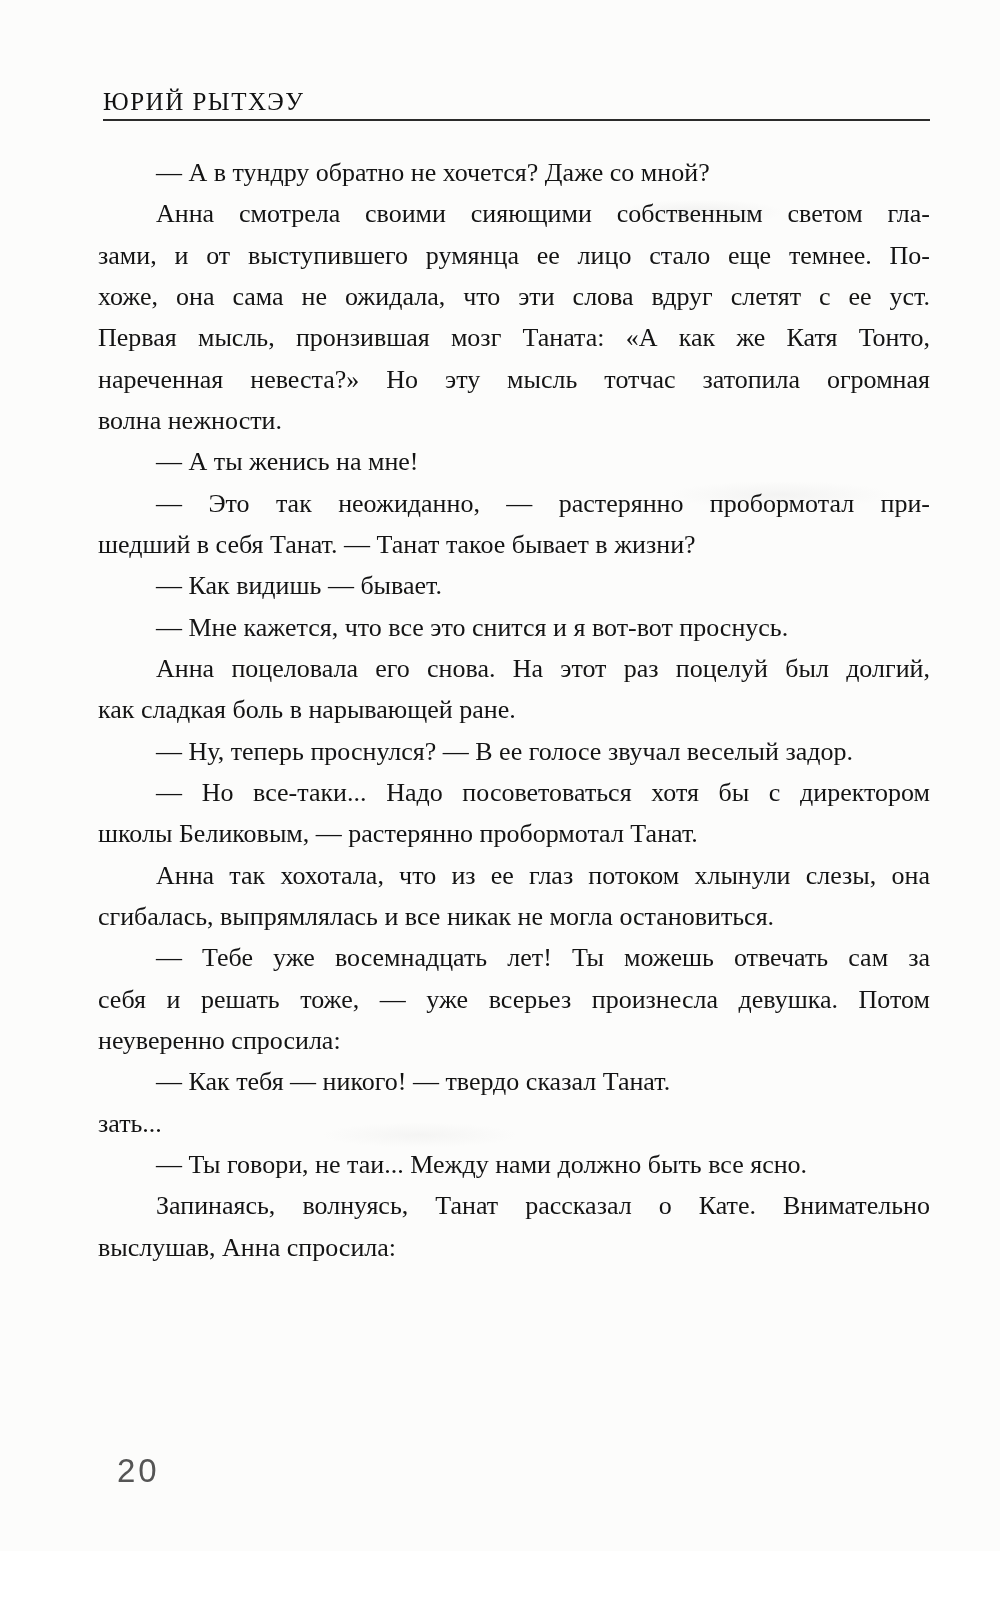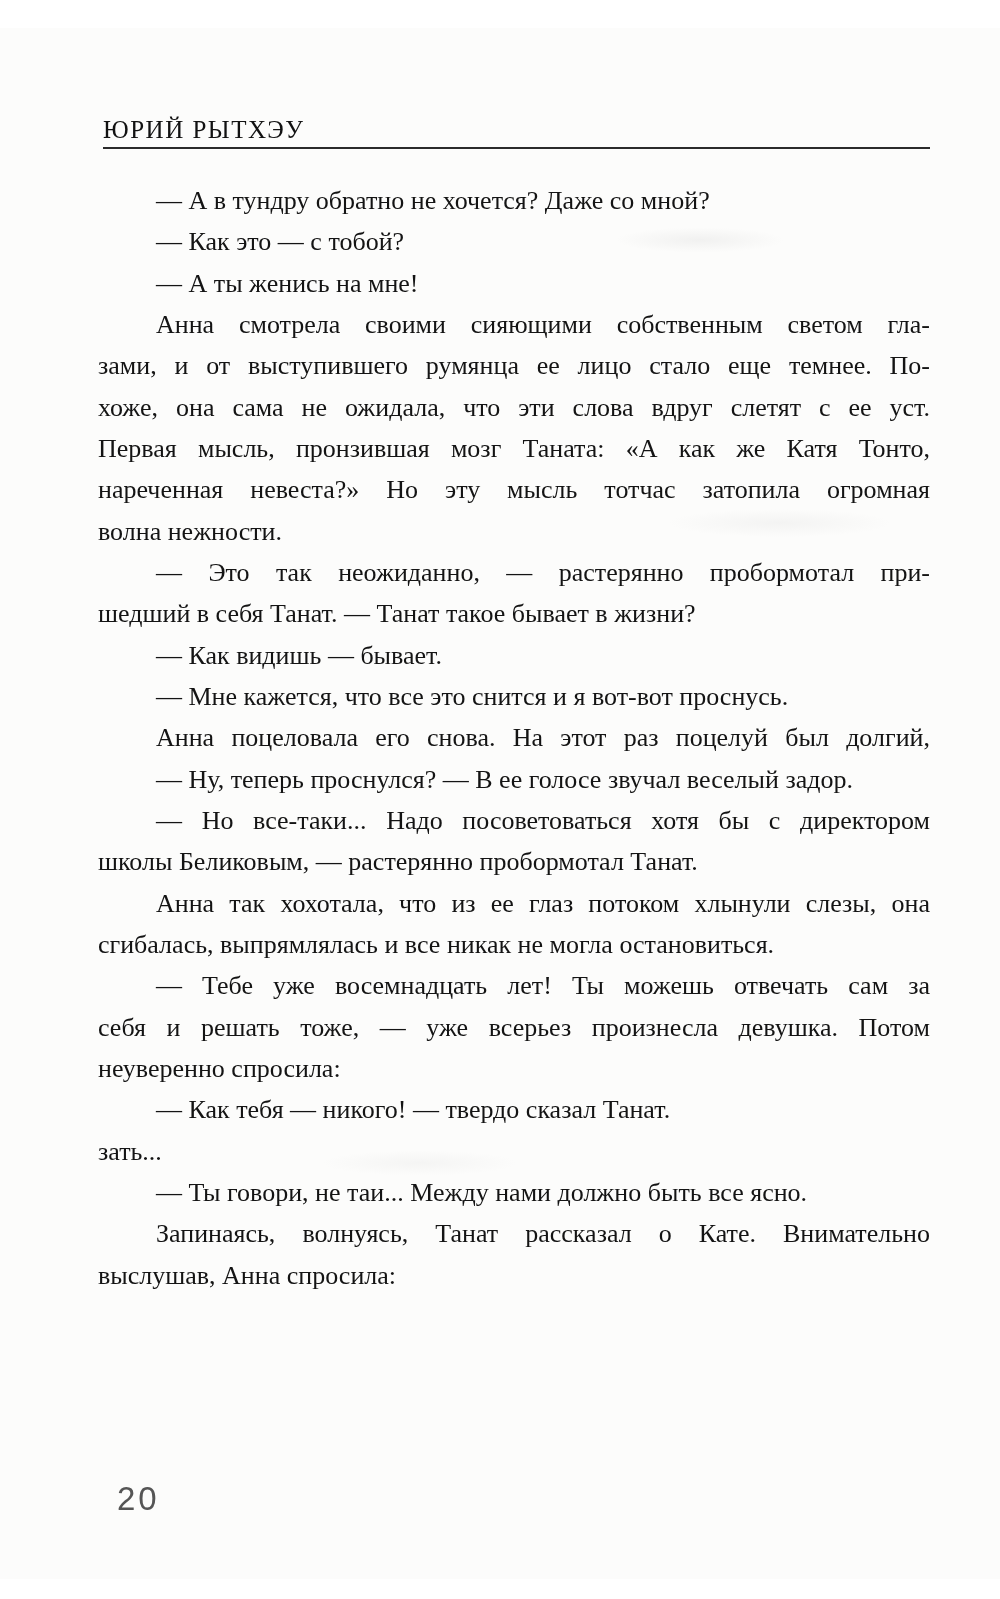--- a/index.html
+++ b/index.html
@@ -8,21 +8,20 @@
     width: 1000px;
     height: 1551px;
     background: #fcfcfb;
     background-image:
       radial-gradient(ellipse 120px 18px at 700px 212px, rgba(190,190,190,0.18), rgba(190,190,190,0) 70%),
       radial-gradient(ellipse 160px 20px at 780px 495px, rgba(190,190,190,0.14), rgba(190,190,190,0) 70%),
       radial-gradient(ellipse 140px 18px at 420px 1135px, rgba(190,190,190,0.12), rgba(190,190,190,0) 70%);
     font-family: "Liberation Serif", "DejaVu Serif", serif;
     color: #161616;
     overflow: hidden;
-    margin-top: 28px;
   }
   .running-header {
     position: absolute;
     left: 103px;
     top: 88px;
     font-size: 25px;
     letter-spacing: 1.5px;
     color: #121212;
     white-space: nowrap;
   }
@@ -67,45 +66,43 @@
 
   <div class="running-header">ЮРИЙ РЫТХЭУ</div>
 
   <div class="header-rule"></div>
 
   <div class="text-block">
       <div class="para">
         <div class="line first l">— А в тундру обратно не хочется? Даже со мной?</div>
       </div>
       <div class="para">
-        <div class="line first l">— Как это — с тобой?</div>
-      </div>
-      <div class="para">
-        <div class="line first l">— А ты женись на мне!</div>
-      </div>
-      <div class="para">
         <div class="line first j">Анна смотрела своими сияющими собственным светом гла-</div>
         <div class="line j">зами, и от выступившего румянца ее лицо стало еще темнее. По-</div>
         <div class="line j">хоже, она сама не ожидала, что эти слова вдруг слетят с ее уст.</div>
         <div class="line j">Первая мысль, пронзившая мозг Таната: «А как же Катя Тонто,</div>
         <div class="line j">нареченная невеста?» Но эту мысль тотчас затопила огромная</div>
         <div class="line l">волна нежности.</div>
+      </div>
+      <div class="para">
+        <div class="line first l">— А ты женись на мне!</div>
       </div>
       <div class="para">
         <div class="line first j">— Это так неожиданно, — растерянно пробормотал при-</div>
         <div class="line l">шедший в себя Танат. — Танат такое бывает в жизни?</div>
       </div>
       <div class="para">
         <div class="line first l">— Как видишь — бывает.</div>
       </div>
       <div class="para">
         <div class="line first l">— Мне кажется, что все это снится и я вот-вот проснусь.</div>
       </div>
       <div class="para">
         <div class="line first j">Анна поцеловала его снова. На этот раз поцелуй был долгий,</div>
+        <div class="line l">как сладкая боль в нарывающей ране.</div>
       </div>
       <div class="para">
         <div class="line first l">— Ну, теперь проснулся? — В ее голосе звучал веселый задор.</div>
       </div>
       <div class="para">
         <div class="line first j">— Но все-таки... Надо посоветоваться хотя бы с директором</div>
         <div class="line l">школы Беликовым, — растерянно пробормотал Танат.</div>
       </div>
       <div class="para">
         <div class="line first j">Анна так хохотала, что из ее глаз потоком хлынули слезы, она</div>

